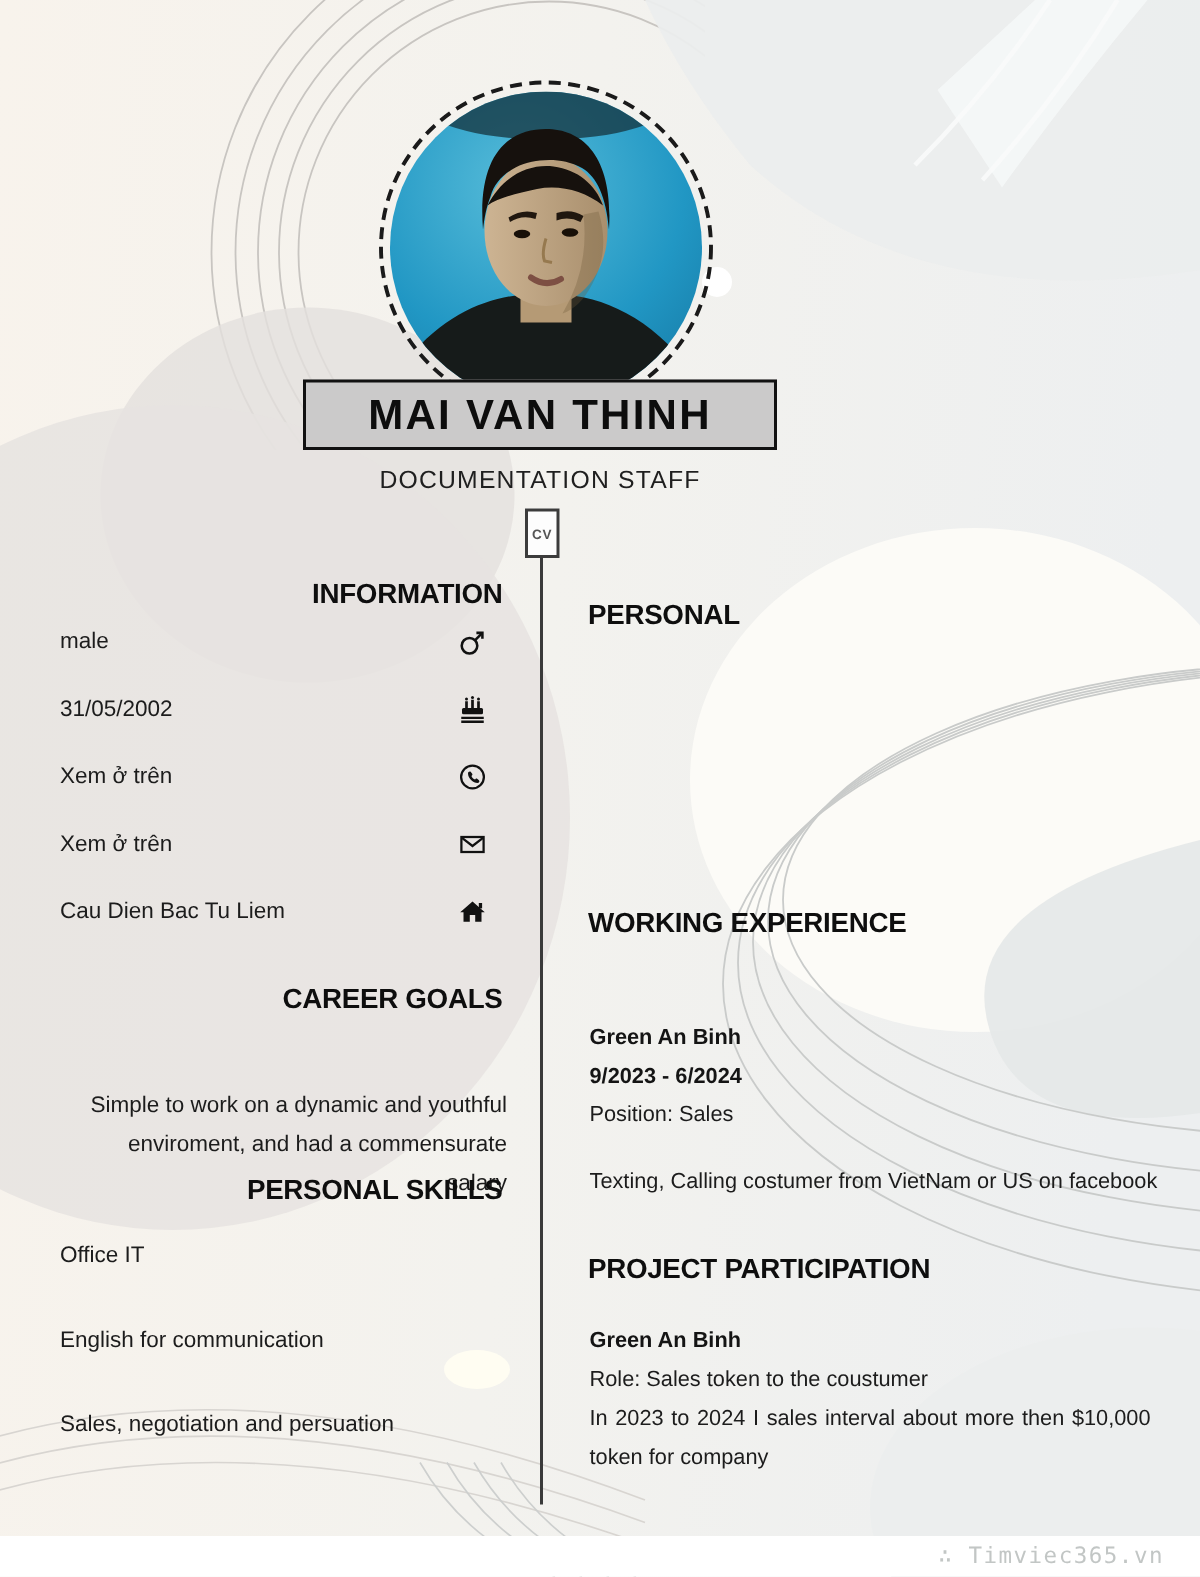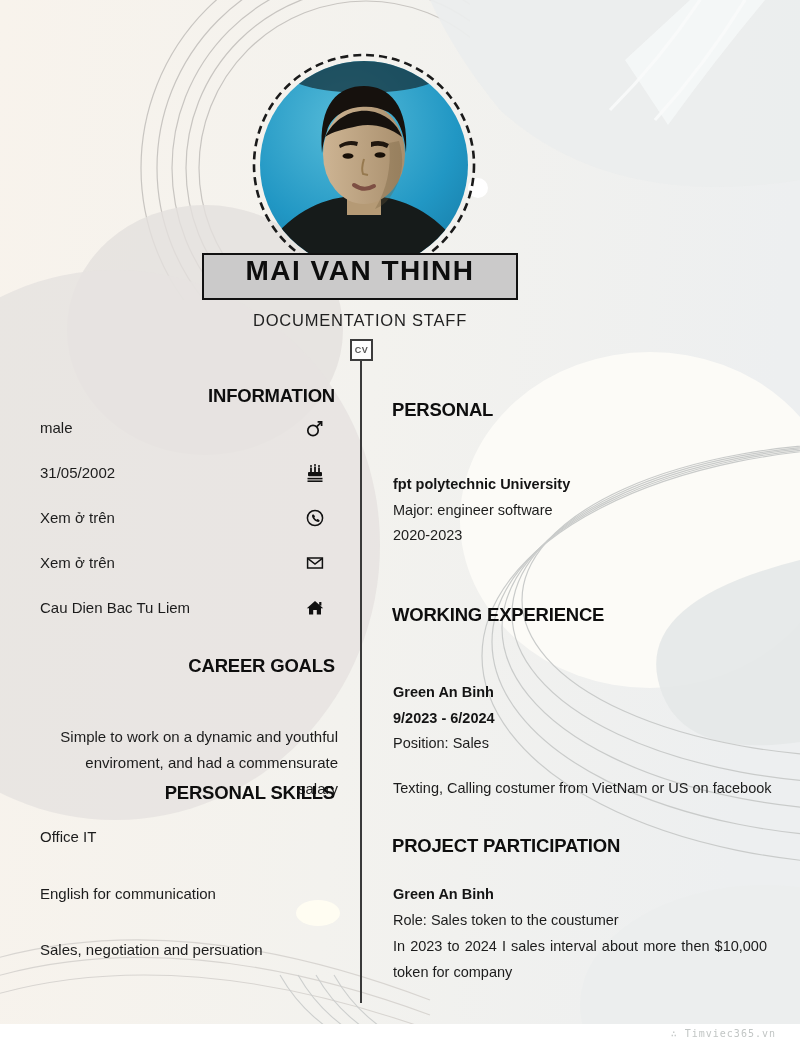--- a/index.html
+++ b/index.html
@@ -11,27 +11,27 @@
 
   
   .photo-area { position:absolute; left:252px; top:53px; width:224px; height:224px; z-index:2; }
   .photo { position:absolute; left:8px; top:8px; width:208px; height:208px; border-radius:50%; overflow:hidden; }
   .ring { position:absolute; left:0; top:0; }
 
   
   .name-box {
     position:absolute; left:202px; top:253px; width:316px; height:47px; z-index:3;
     background:#cbcaca; border:2px solid #111; box-sizing:border-box;
-    display:flex; justify-content:center;
+    display:flex; align-items:center; justify-content:center;
     font-size:28px; font-weight:bold; letter-spacing:1.5px; color:#0d0d0d;
   }
   .job-title { position:absolute; left:202px; top:311px; width:316px; text-align:center;
     font-size:16.5px; letter-spacing:0.8px; color:#1f1f1f; z-index:3; }
   .cv-badge {
-    position:absolute; left:350px; top:339px; width:23px; height:22px; z-index:3;
+    position:absolute; left:350px; top:339px; width:23px; height:33px; z-index:3;
     border:2px solid #3c3c3c; background:#fdfdfd; box-sizing:border-box;
     color:#555; font-size:9px; font-weight:bold; letter-spacing:0.5px;
     display:flex; align-items:center; justify-content:center;
   }
   .divider { position:absolute; left:360px; top:356px; width:2px; height:647px; background:#3a3a3a; z-index:1; }
 
   
   .h-left { position:absolute; left:40px; width:295px; text-align:right;
     font-weight:bold; font-size:18.5px; letter-spacing:-0.2px; color:#0e0e0e; z-index:2; }
   .info-list { position:absolute; left:40px; top:405px; width:295px; z-index:2; }
@@ -44,21 +44,21 @@
   
   .h-right { position:absolute; left:392px; font-weight:bold; font-size:18.5px; letter-spacing:-0.2px; color:#0e0e0e; z-index:2; }
   .block { position:absolute; left:393px; width:380px; font-size:14.5px; line-height:25.5px; z-index:2; }
   .block .b { font-weight:bold; color:#141414; }
   .nowrap { white-space:nowrap;margin-top:19px; }
   .proj { line-height:26px; width:374px; }
   .just { text-align:justify; text-align-last:justify; }
 
   .footer-brand { position:absolute; top:1028px; right:24px; z-index:2;
     font-family:"DejaVu Sans Mono","Liberation Mono",monospace;
-    font-size:10px; letter-spacing:1px; color:#c2c6c5; }
+    font-size:15px; letter-spacing:1px; color:#c2c6c5; }
 </style>
 </head>
 <body>
 
 <div class="page">
 
   <svg class="bg" width="800" height="1051" viewBox="0 0 800 1051">
     <defs>
       <linearGradient id="base" x1="0" y1="0" x2="1" y2="0.12">
         <stop offset="0" stop-color="#f8f3ec"></stop>
@@ -218,25 +218,20 @@
     <div>Simple to work on a dynamic and youthful</div>
     <div>enviroment, and had a commensurate salary</div>
   </div>
 
   <div class="h-left" style="top:782px">PERSONAL SKILLS</div>
   <div class="skill-item" style="top:824px">Office IT</div>
   <div class="skill-item" style="top:881px">English for communication</div>
   <div class="skill-item" style="top:937px">Sales, negotiation and persuation</div>
 
   <div class="h-right" style="top:399px">PERSONAL</div>
-  <div class="block" style="top:472px">
-    <div class="b">fpt polytechnic University</div>
-    <div>Major: engineer software</div>
-    <div>2020-2023</div>
-  </div>
 
   <div class="h-right" style="top:604px">WORKING EXPERIENCE</div>
   <div class="block" style="top:680px">
     <div class="b">Green An Binh</div>
     <div class="b">9/2023 - 6/2024</div>
     <div>Position: Sales</div>
     <div class="nowrap">Texting, Calling costumer from VietNam or US on facebook</div>
   </div>
 
   <div class="h-right" style="top:835px">PROJECT PARTICIPATION</div>

